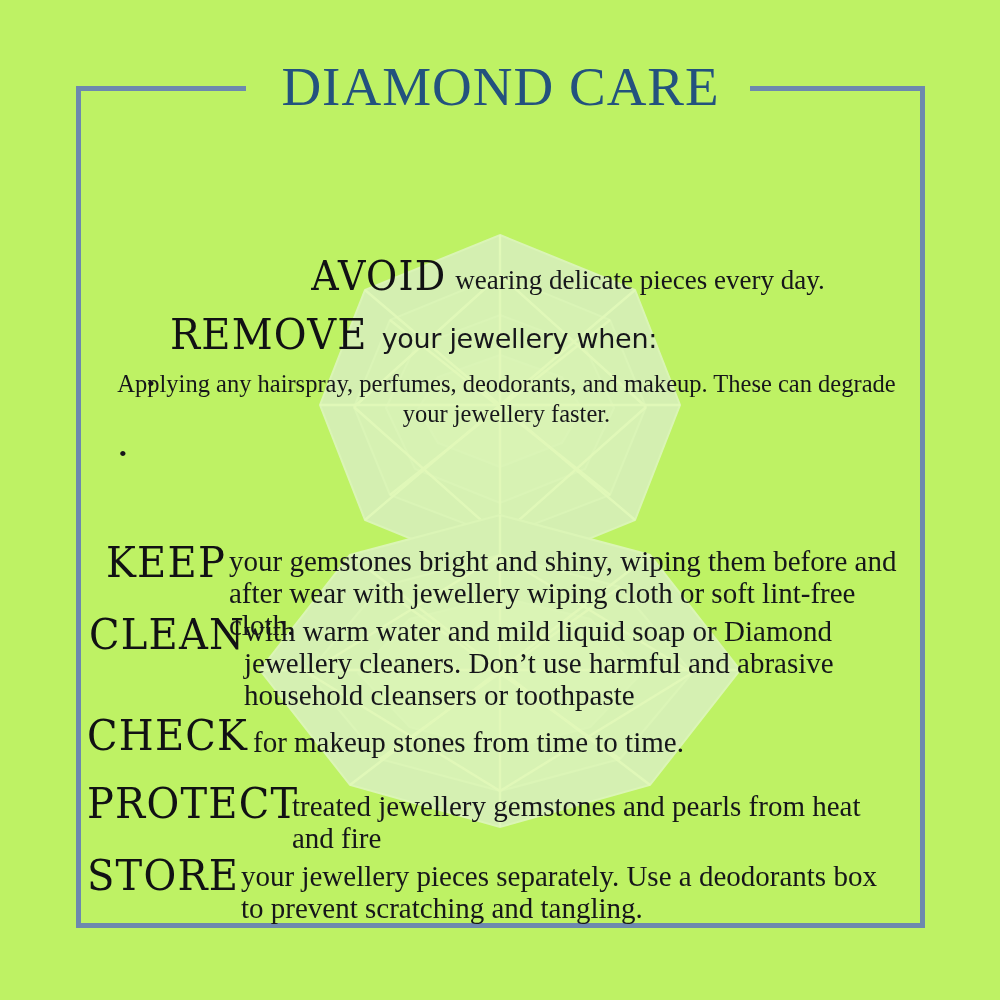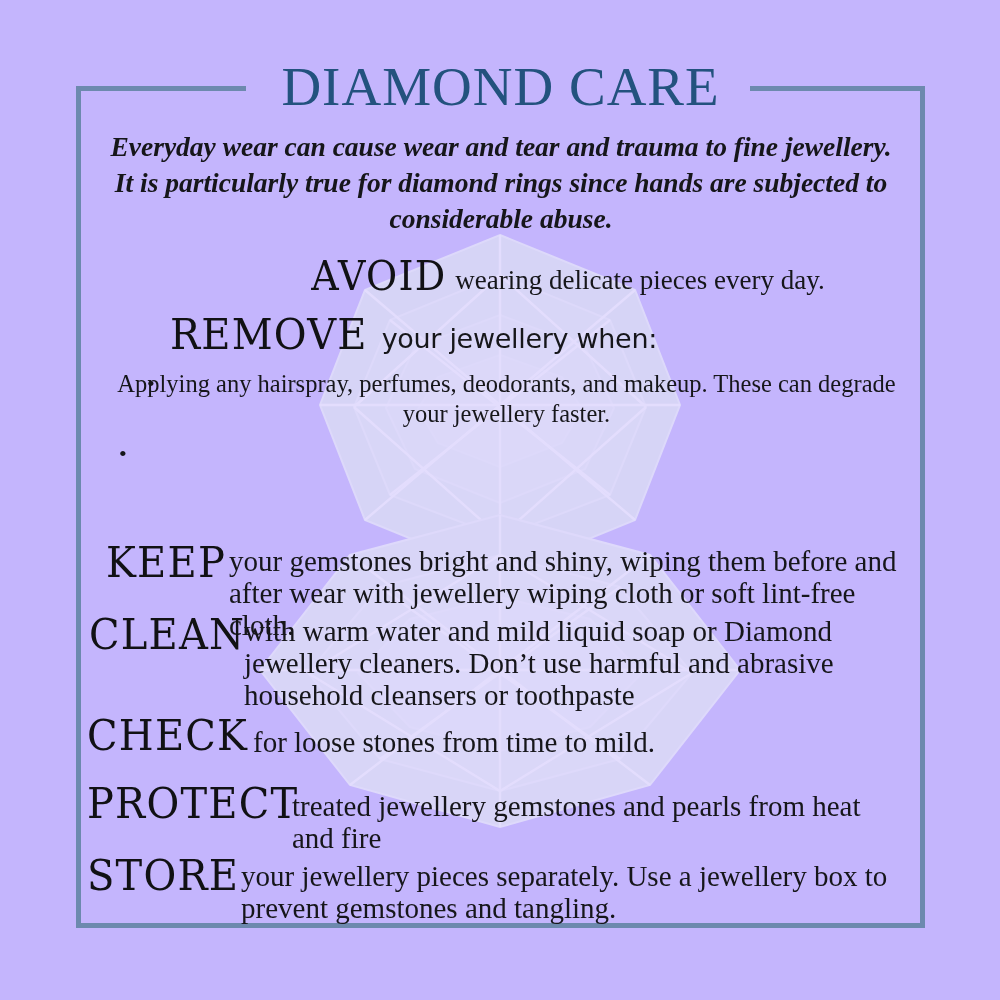--- a/index.html
+++ b/index.html
@@ -12,21 +12,21 @@
     background: #ffffff;
     font-family: "Liberation Serif", "DejaVu Serif", serif;
     overflow: hidden;
   }
 
   #card {
     position: absolute;
     left: 0; top: 0;
     width: 1000px;
     height: 1000px;
-    background: #c4b5fd;
+    background: #bef264;
   }
 
   
   .frame-line {
     position: absolute;
     background: #6d89ae;
   }
   .frame-left   { left: 76px;  top: 86px;  width: 5px;  height: 842px; }
   .frame-right  { left: 920px; top: 86px;  width: 5px;  height: 842px; }
   .frame-bottom { left: 76px;  top: 923px; width: 849px; height: 5px; }
@@ -238,21 +238,20 @@
   <div class="frame-line frame-left"></div>
   <div class="frame-line frame-right"></div>
   <div class="frame-line frame-bottom"></div>
   <div class="frame-line frame-top-l"></div>
   <div class="frame-line frame-top-r"></div>
 
   <div id="content">
 
     <div class="title">DIAMOND CARE</div>
 
-    <div class="intro">Everyday wear can cause wear and tear and trauma to fine jewellery. It is particularly true for diamond rings since hands are subjected to considerable abuse.</div>
 
     <div class="avoid-row">
       <span class="kw">AVOID</span><span class="body">wearing delicate pieces every day.</span>
     </div>
 
     <div class="remove-row">
       <span class="kw">REMOVE</span><span class="body">your jewellery when:</span>
     </div>
 
     <ul class="bullets">
@@ -270,27 +269,27 @@
       <span class="txt">your gemstones bright and shiny, wiping them before and after wear with jewellery wiping cloth or soft lint-free cloth.</span>
     </div>
 
     <div class="kblock blk-clean">
       <span class="kw-cell kw">CLEAN</span>
       <span class="txt">with warm water and mild liquid soap or Diamond jewellery cleaners. Don’t use harmful and abrasive household cleansers or toothpaste</span>
     </div>
 
     <div class="kblock blk-check">
       <span class="kw-cell kw">CHECK</span>
-      <span class="txt">for loose stones from time to mild.</span>
+      <span class="txt">for makeup stones from time to time.</span>
     </div>
 
     <div class="kblock blk-protect">
       <span class="kw-cell kw">PROTECT</span>
       <span class="txt">treated jewellery gemstones and pearls from heat and fire</span>
     </div>
 
     <div class="kblock blk-store">
       <span class="kw-cell kw">STORE</span>
-      <span class="txt">your jewellery pieces separately. Use a jewellery box to prevent gemstones and tangling.</span>
+      <span class="txt">your jewellery pieces separately. Use a deodorants box to prevent scratching and tangling.</span>
     </div>
 
   </div>
 </div>
 
 </body></html>

